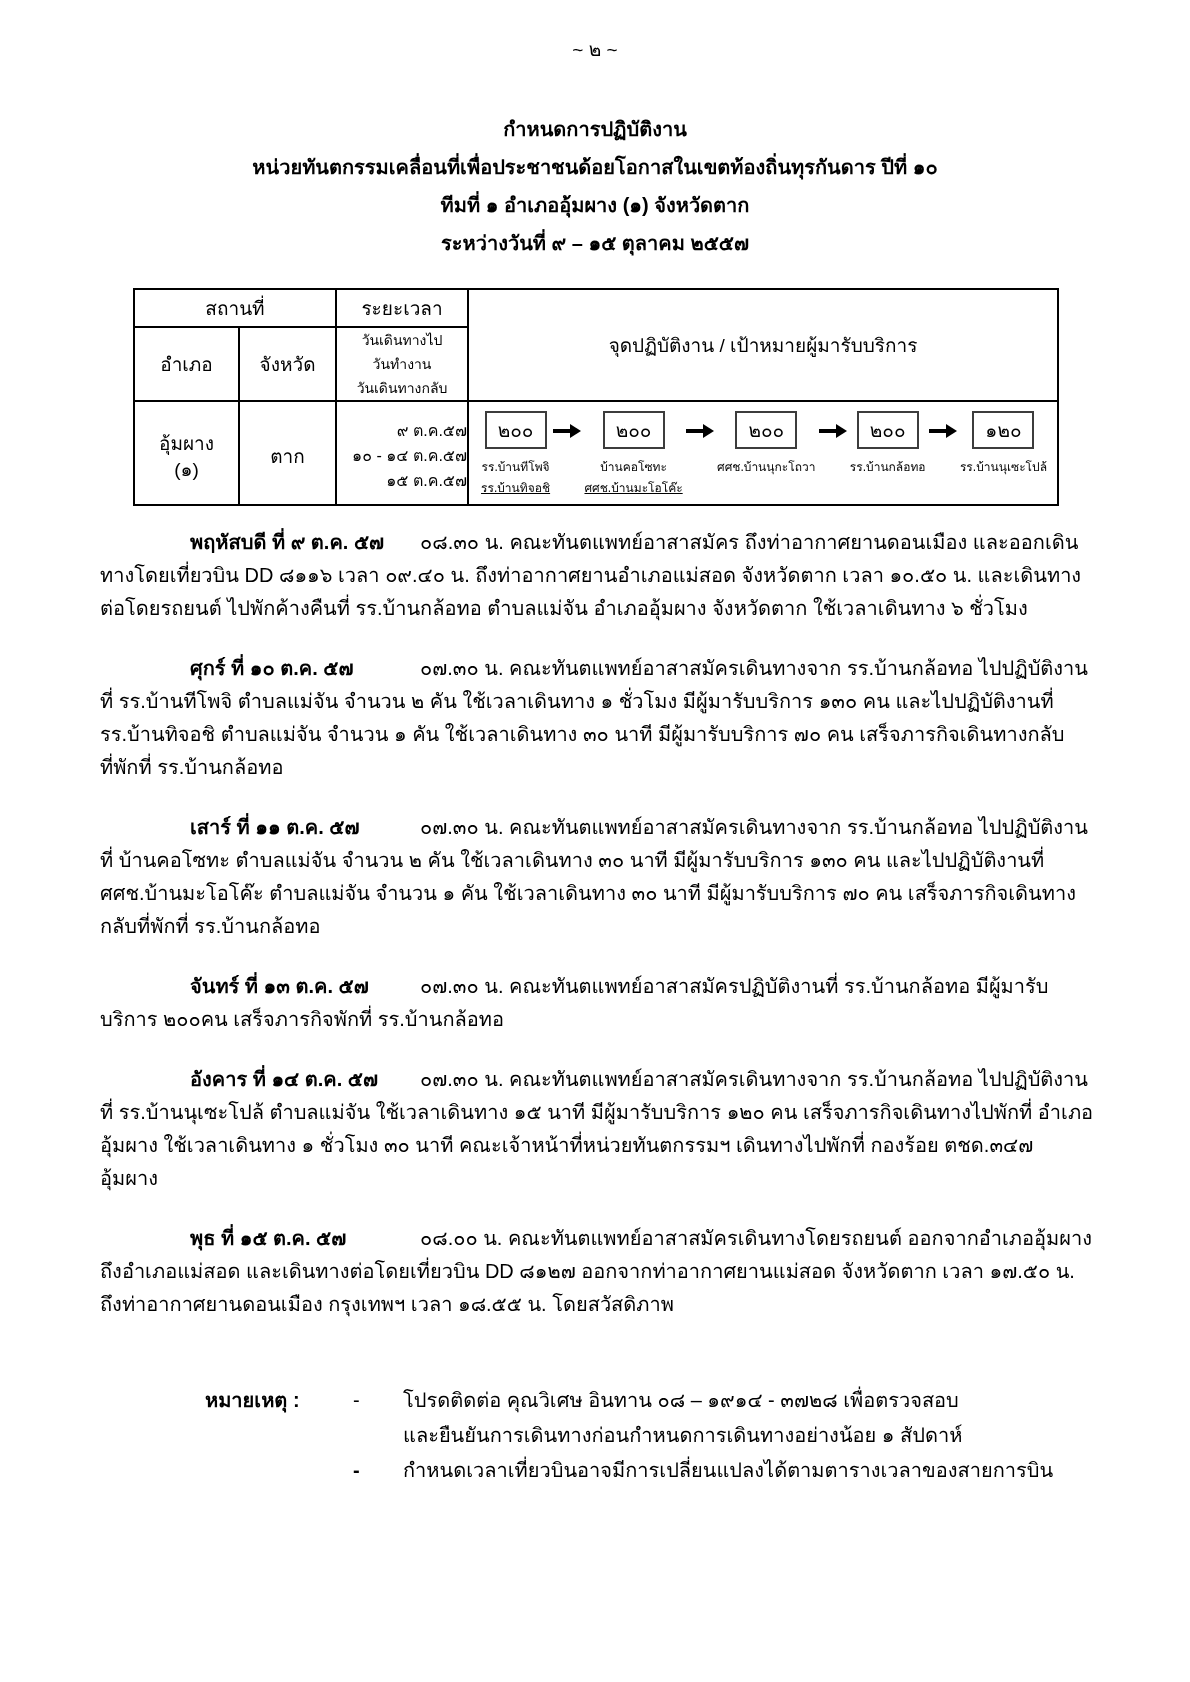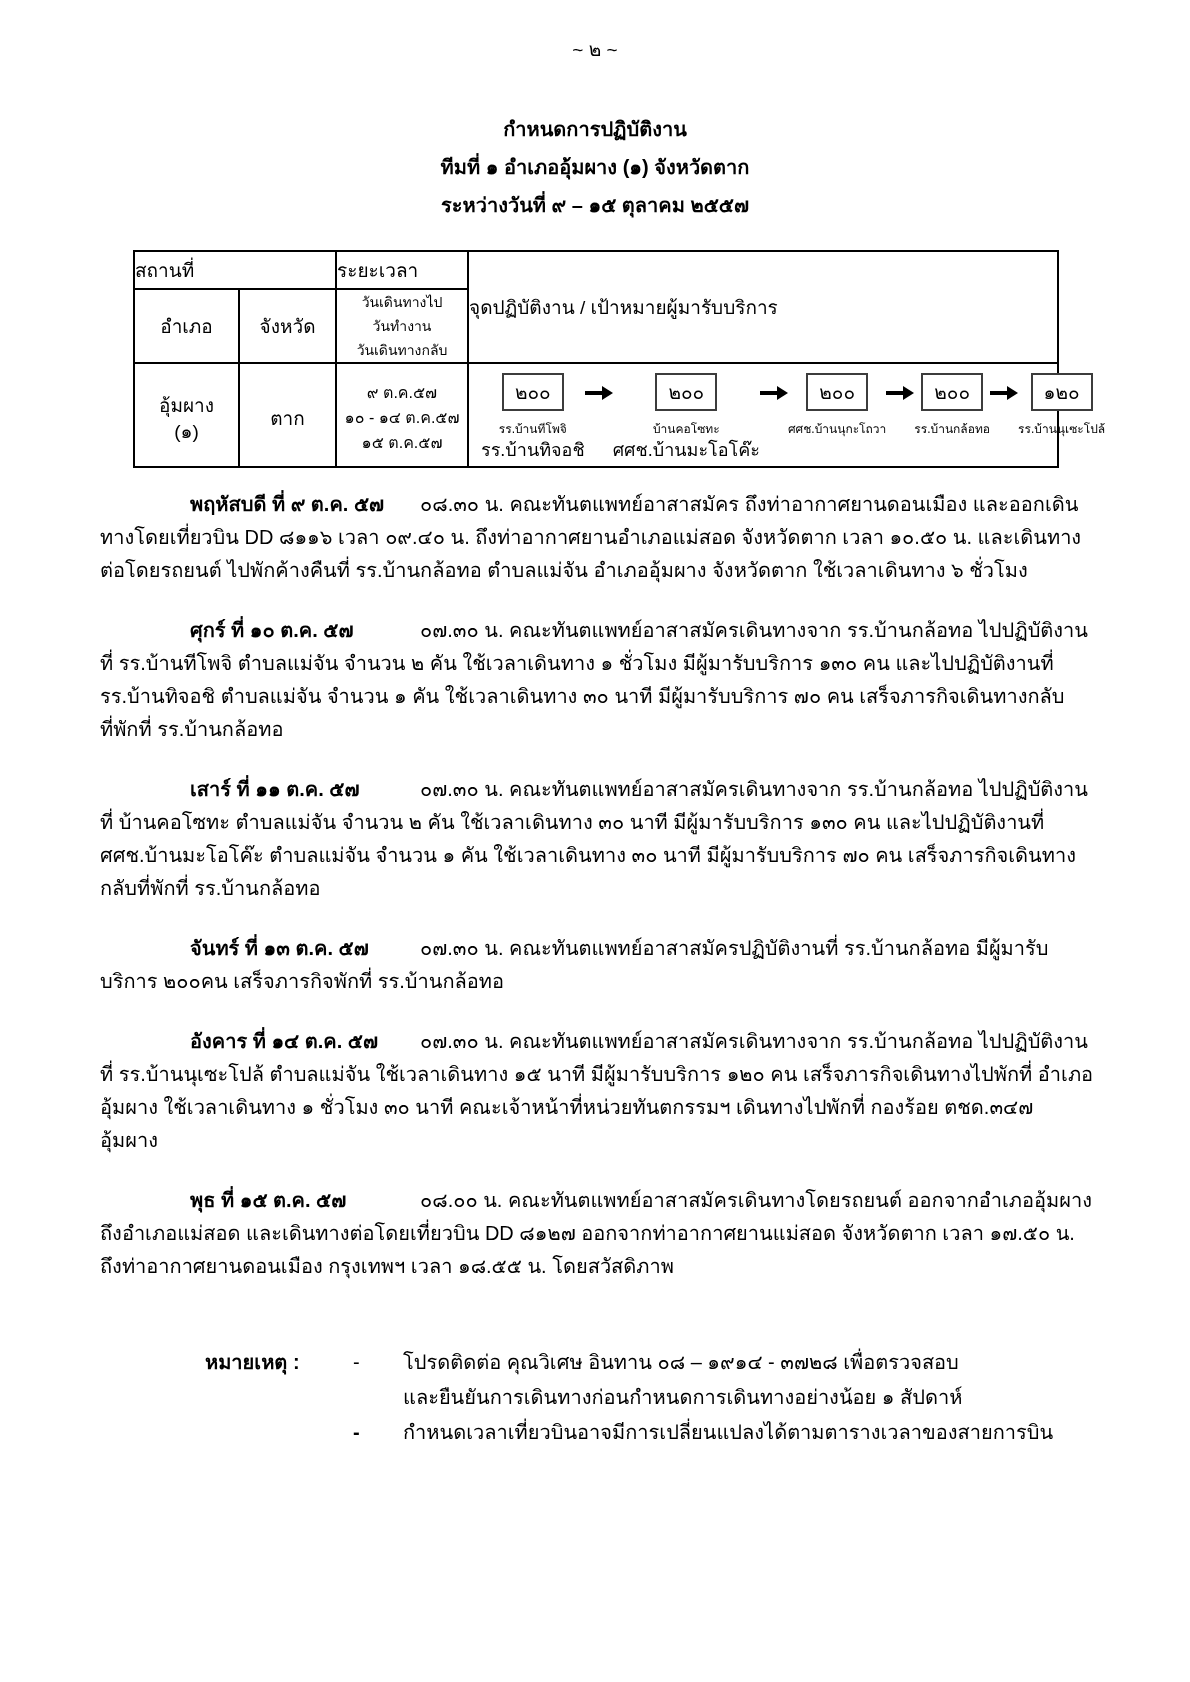--- a/index.html
+++ b/index.html
@@ -8,36 +8,36 @@
     width:1190px; height:1682px; margin:0 auto; background:#ffffff;
     color:#000; font-family:"Liberation Sans","DejaVu Sans",sans-serif;
     position:relative; overflow:hidden;
   }
   .page-number { text-align:center; padding-top:34px; font-size:19px; }
   .doc-header { margin-top:46px; text-align:center; font-weight:bold; font-size:20px; line-height:38px; }
   
   table.sched { border-collapse:collapse; margin:26px 0 0 133px; width:924px; font-size:19px; table-layout:fixed; }
   table.sched th, table.sched td { border:2px solid #000; font-weight:normal; vertical-align:middle; }
   .col-amphoe{width:105px;} .col-prov{width:97px;} .col-dur{width:132px;} .col-target{width:590px;}
-  .hrow1 th { height:38px; text-align:left; }
+  .hrow1 th { height:38px; text-align:center; }
   .hrow2 th { height:74px; text-align:center; }
   .sub3 div { line-height:24px; font-size:14px; }
   .body-row td { height:104px; vertical-align:top; }
   .cell-center { text-align:center; padding-top:8px; line-height:26px; }
-  .cell-dates { text-align:center; padding-top:4px; line-height:25px; font-size:16px; }
+  .cell-dates { text-align:right; padding-top:4px; line-height:25px; font-size:16px; }
   
   .flow { padding:8px 10px 4px 12px; }
   .flow-row { display:flex; justify-content:space-between; align-items:flex-start; }
   .flow-col { display:flex; flex-direction:column; align-items:center; }
   .fbox {
     width:62px; height:38px; border:2px solid #3c3c3c; display:flex;
     align-items:center; justify-content:center; font-size:19px; background:#fff;
   }
   .flabel { margin-top:8px; font-size:12px; white-space:nowrap; line-height:21px; }
-  .flabel2 { font-size:18px; white-space:nowrap; line-height:21px; }
+  .flabel2 { font-size:12px; white-space:nowrap; line-height:21px;text-decoration:underline; }
   .flow-arrow { display:flex; align-items:center; margin-top:13px; }
   .flow-arrow::before { content:""; width:17px; height:4px; background:#000; }
   .flow-arrow::after { content:""; width:0; height:0; border-left:11px solid #000;
     border-top:7px solid transparent; border-bottom:7px solid transparent; }
   
   .schedule { margin-top:20px; font-size:20px; }
   .para { margin:0 95px 27px 100px; line-height:33px; text-indent:90px; }
   .para .day { font-weight:bold; display:inline-block; width:230px; text-indent:0; vertical-align:top; }
   .para-extra { margin:-27px 95px 27px 100px; line-height:33px; text-indent:320px; }
   
@@ -51,20 +51,21 @@
 </style>
 </head>
 <body>
 
 <div class="page">
 
   <div class="page-number">~ ๒ ~</div>
 
   <div class="doc-header">
     <div>กำหนดการปฏิบัติงาน</div>
+    <div>หน่วยทันตกรรมเคลื่อนที่เพื่อประชาชนด้อยโอกาสในเขตท้องถิ่นทุรกันดาร  ปีที่ ๑๐</div>
     <div>ทีมที่ ๑    อำเภออุ้มผาง (๑)    จังหวัดตาก</div>
     <div>ระหว่างวันที่ ๙ – ๑๕ ตุลาคม ๒๕๕๗</div>
   </div>
 
   <table class="sched">
     <colgroup>
       <col class="col-amphoe">
         <col class="col-prov">
         <col class="col-dur">
         <col class="col-target">

